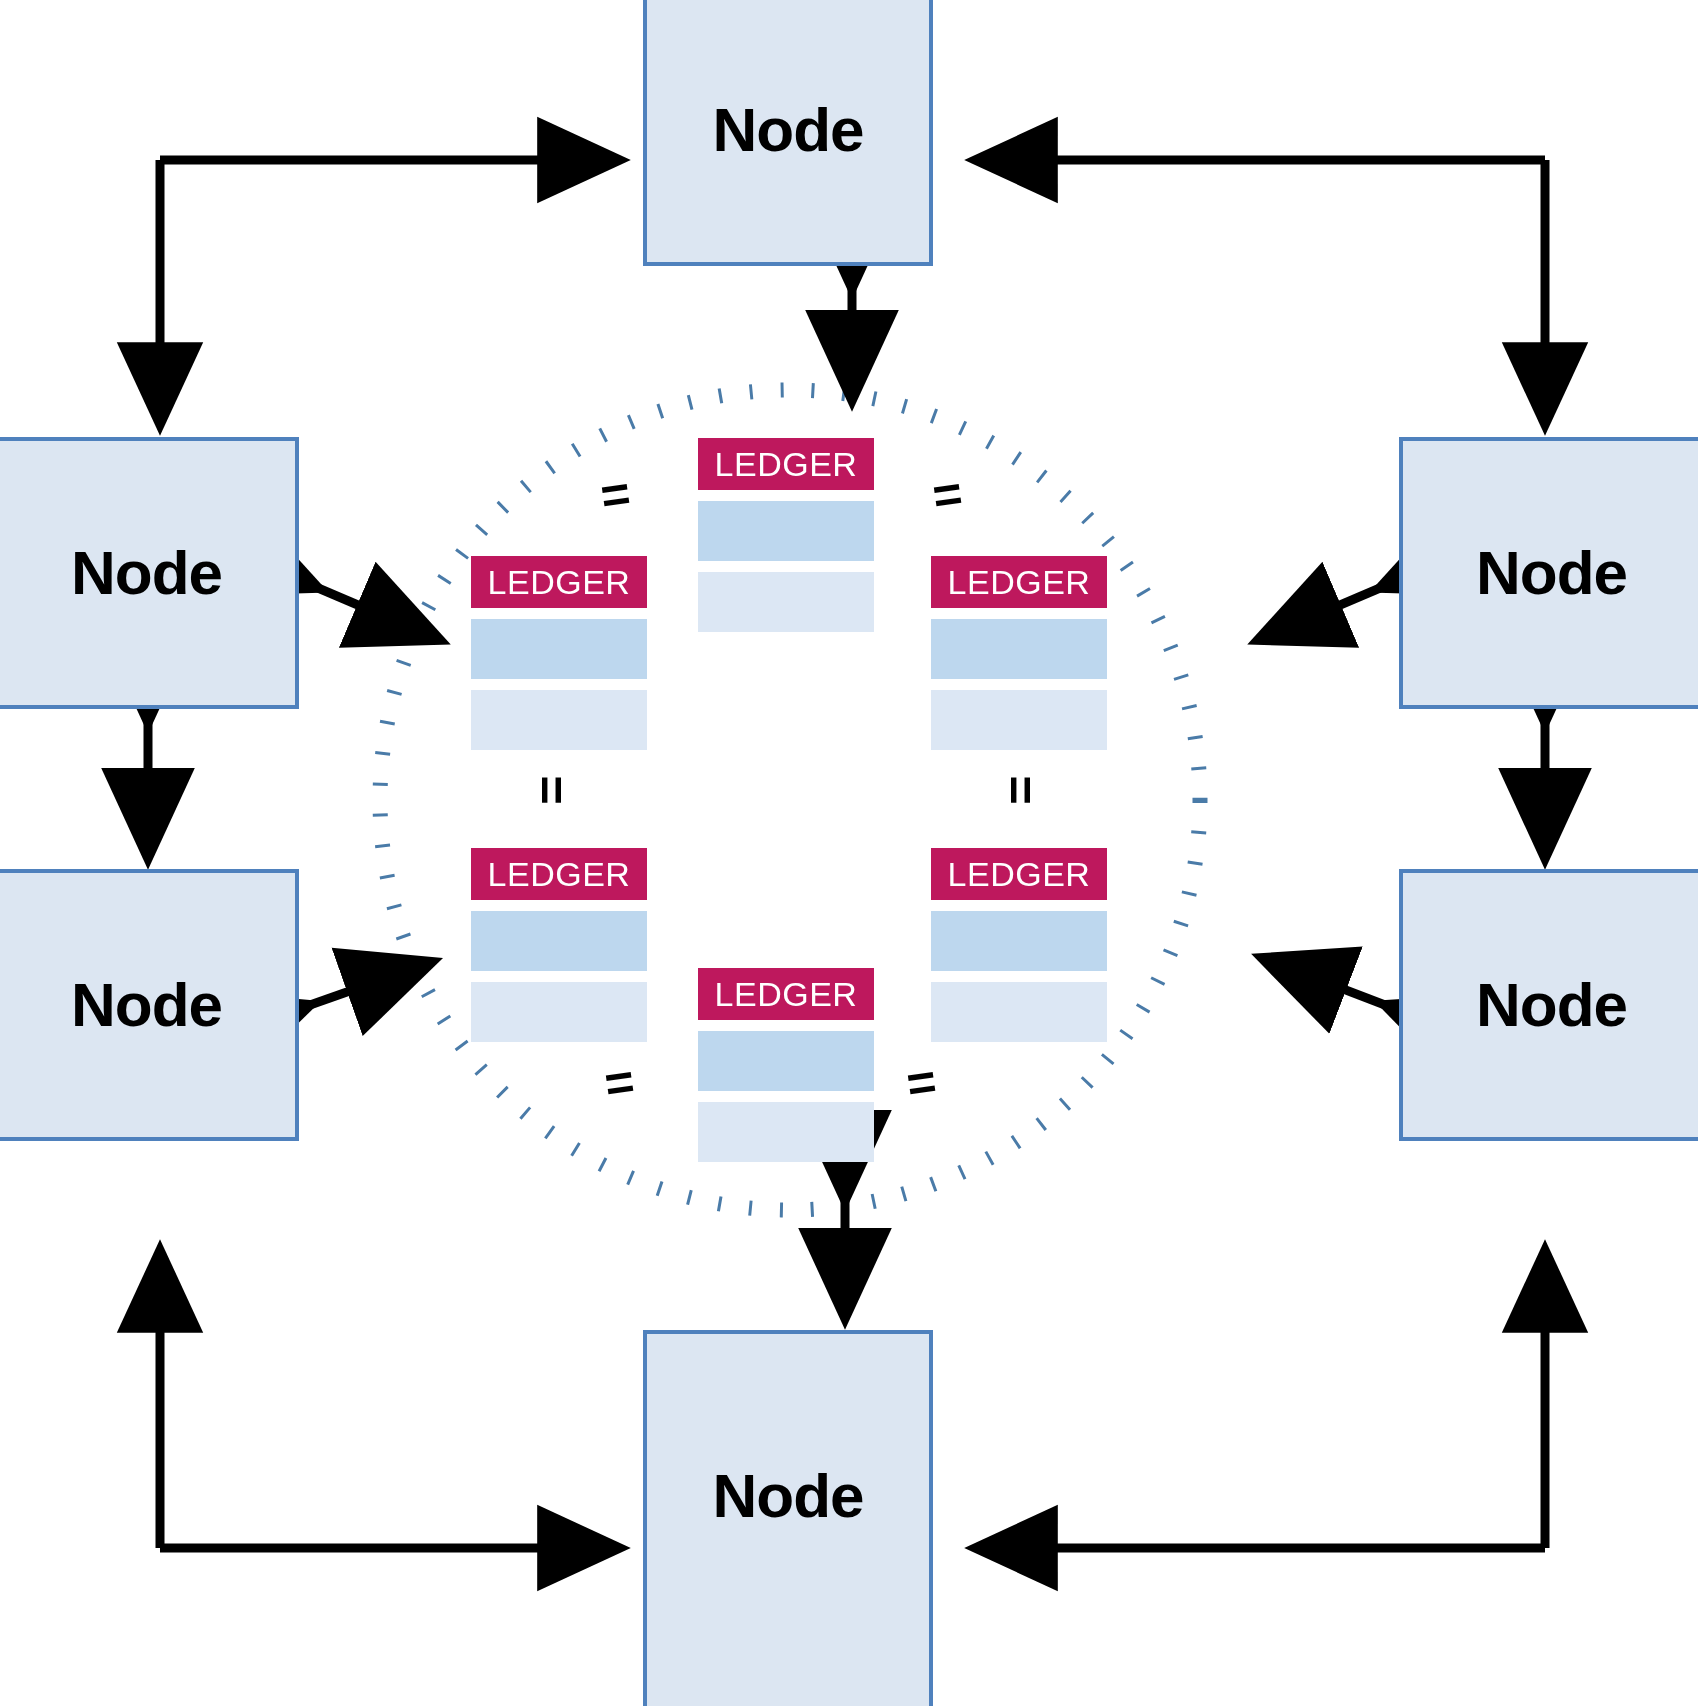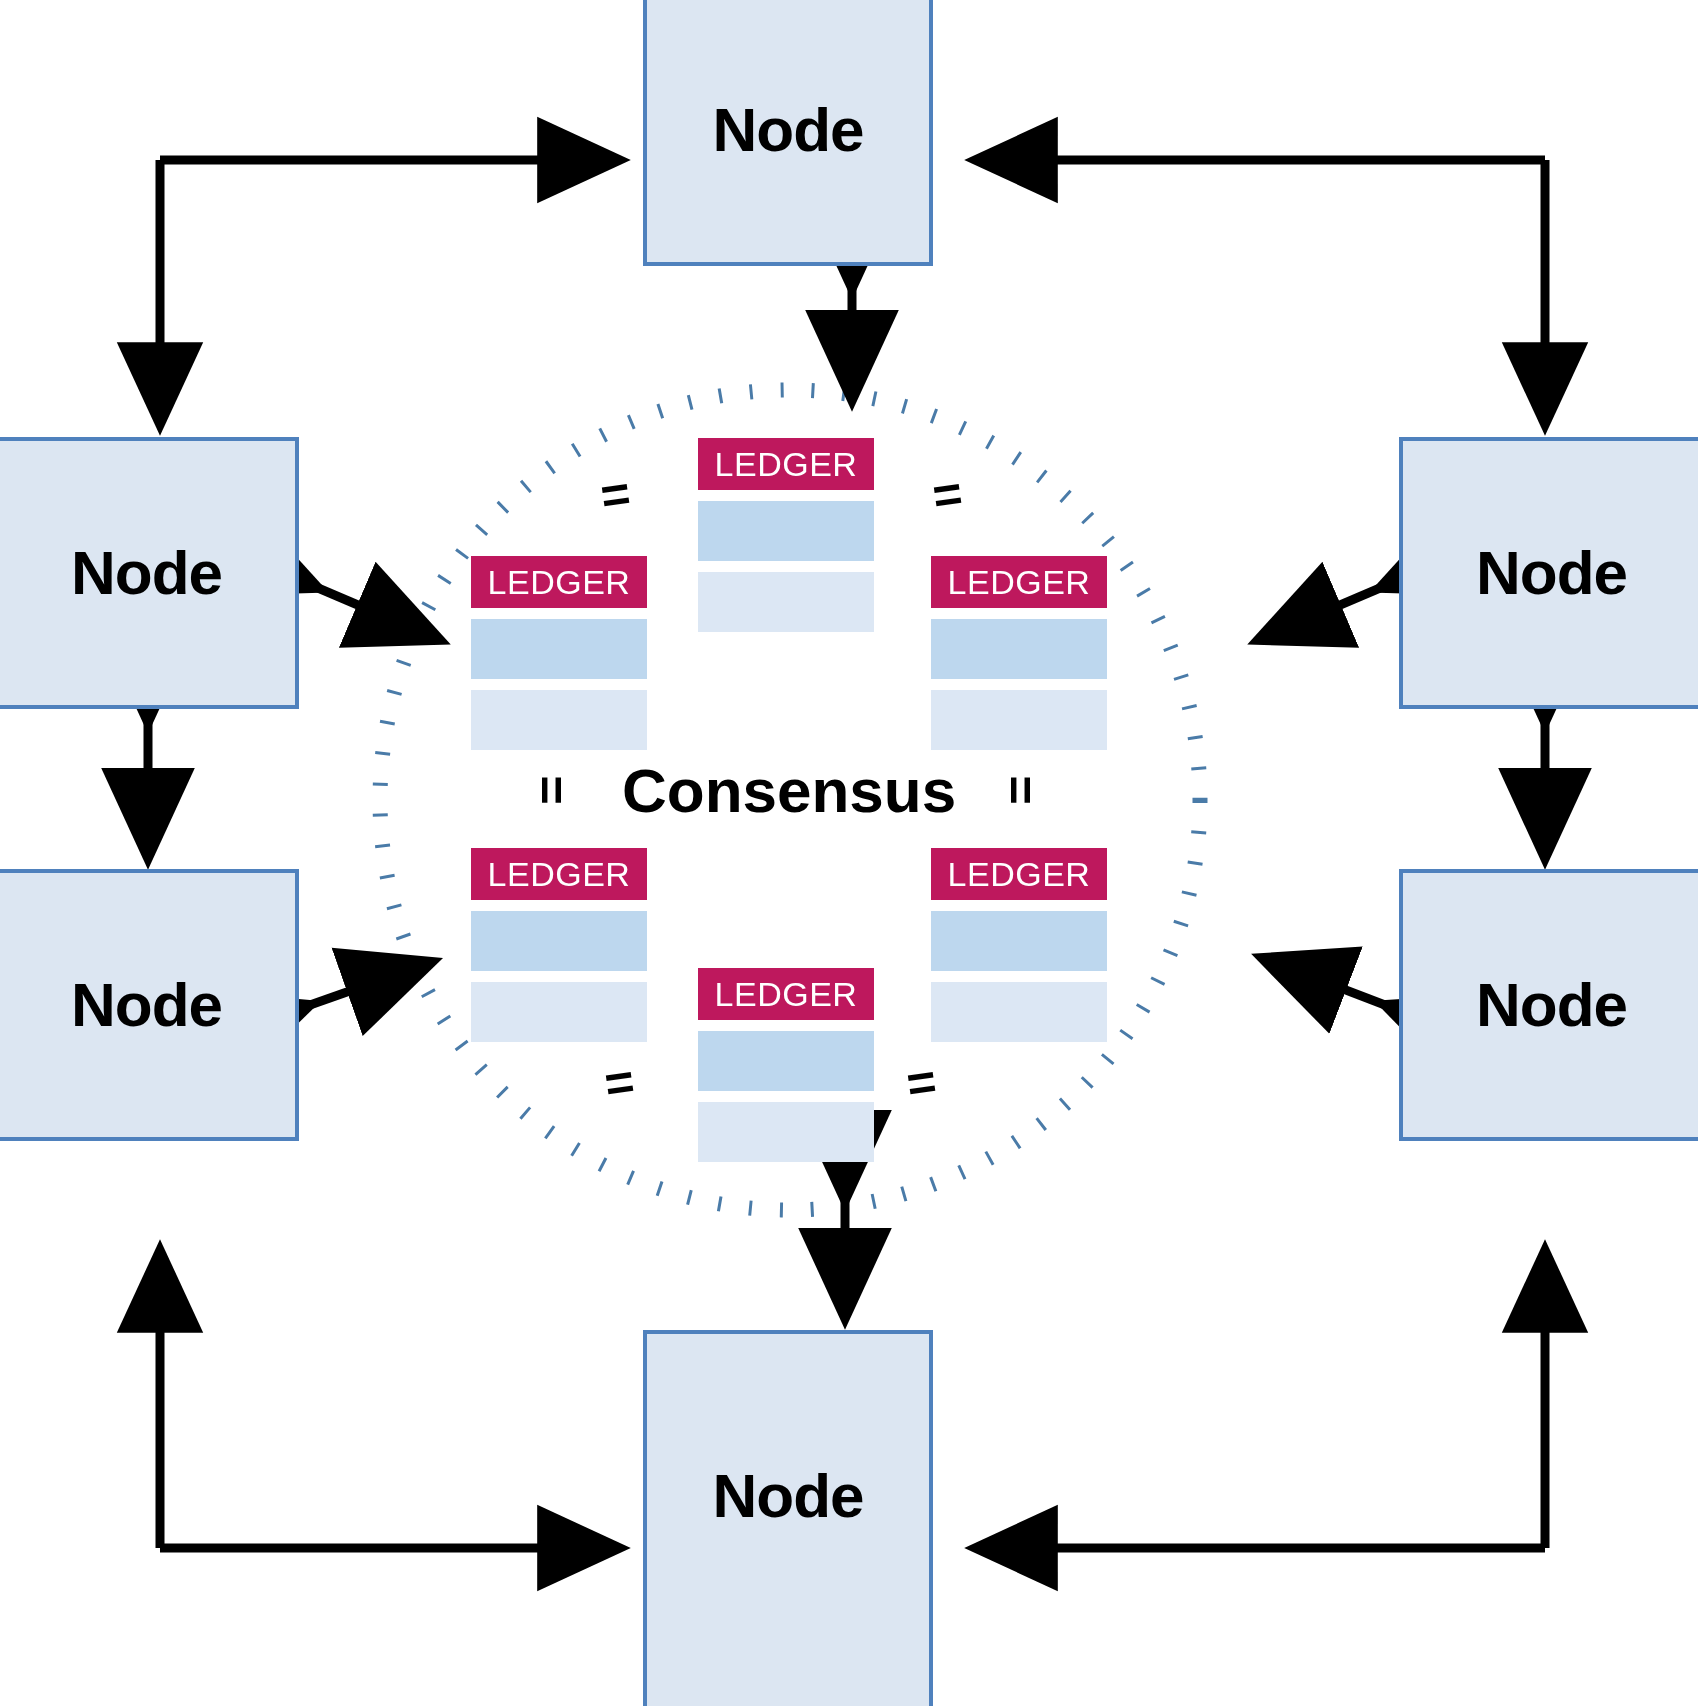--- a/index.html
+++ b/index.html
@@ -137,15 +137,14 @@
   <div class="eqm tilt" style="left:932px;top:470px;">=</div>
 
   <div class="eqm" style="left:536px;top:765px;transform:rotate(90deg);">=</div>
 
   <div class="eqm" style="left:1005px;top:765px;transform:rotate(90deg);">=</div>
 
   <div class="eqm tilt" style="left:604px;top:1058px;">=</div>
 
   <div class="eqm tilt" style="left:906px;top:1058px;">=</div>
 
-  <div class="consensus" style="left:622px;top:760px;">Consensus</div>
 
 </div>
 
 </body></html>

